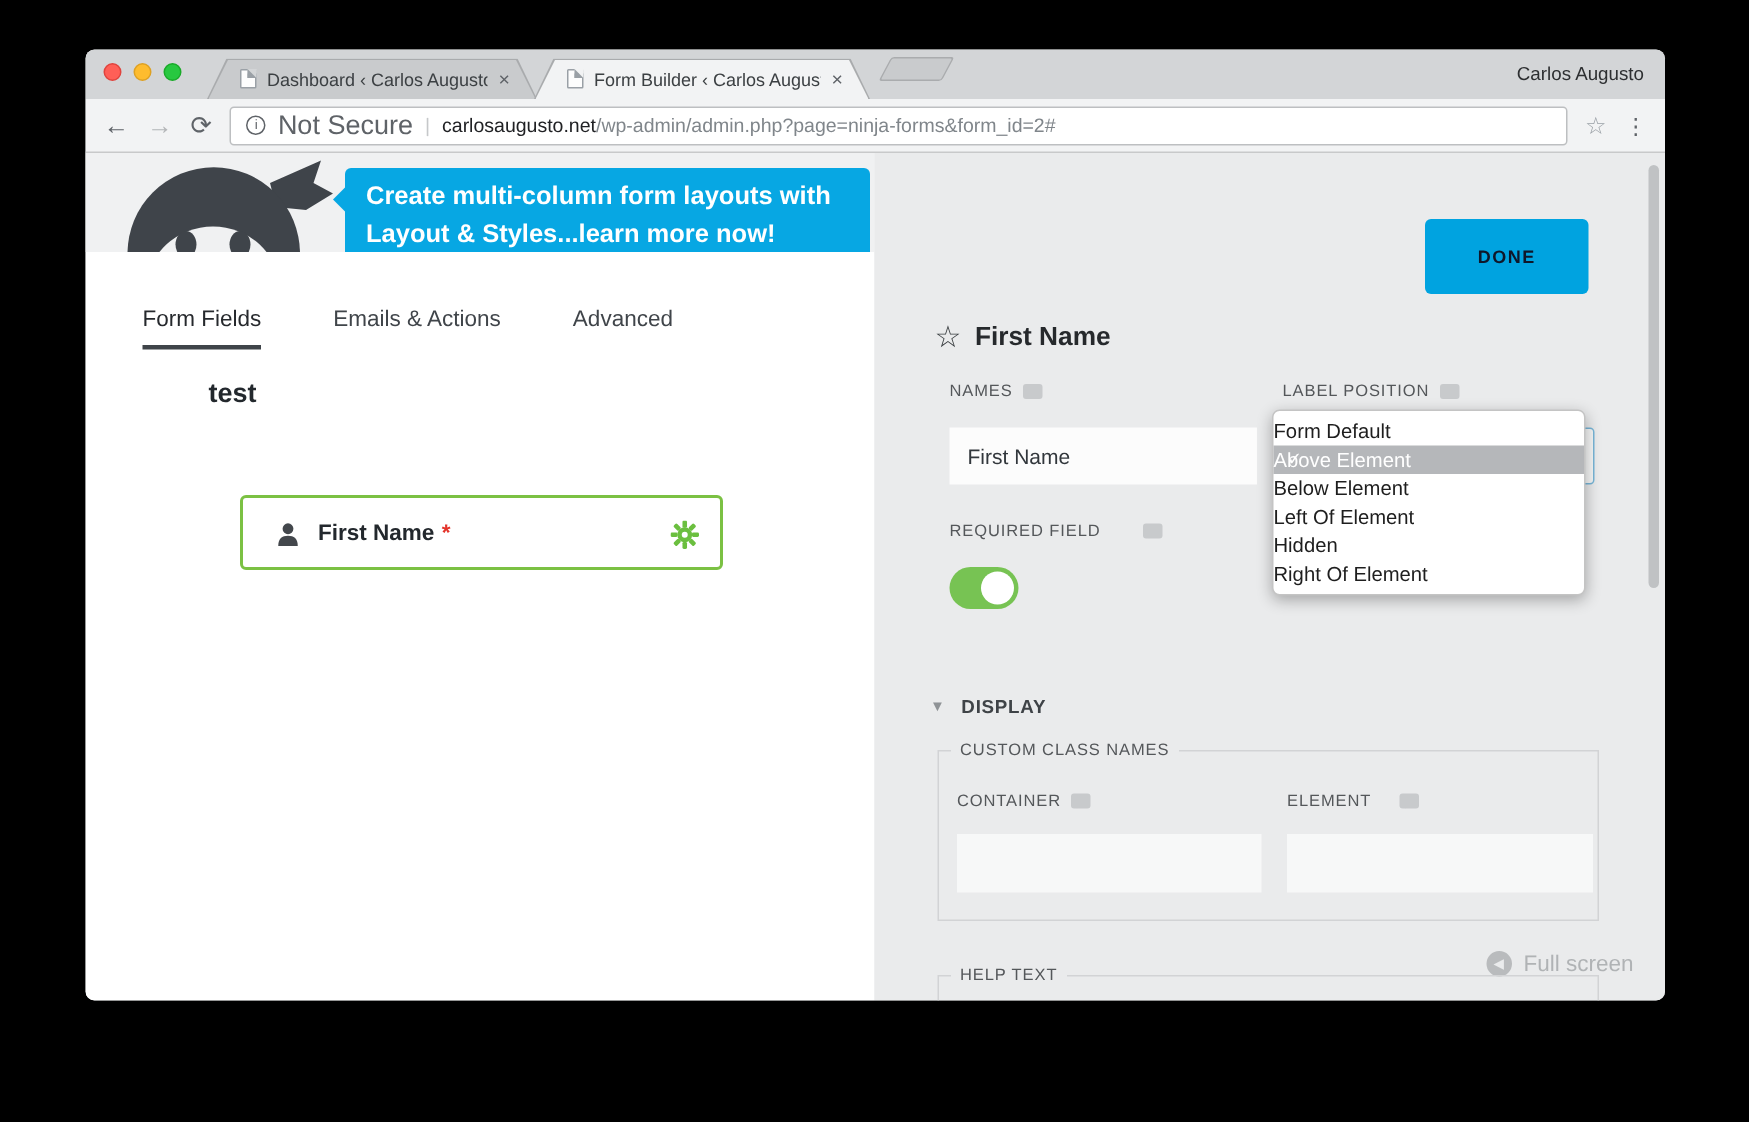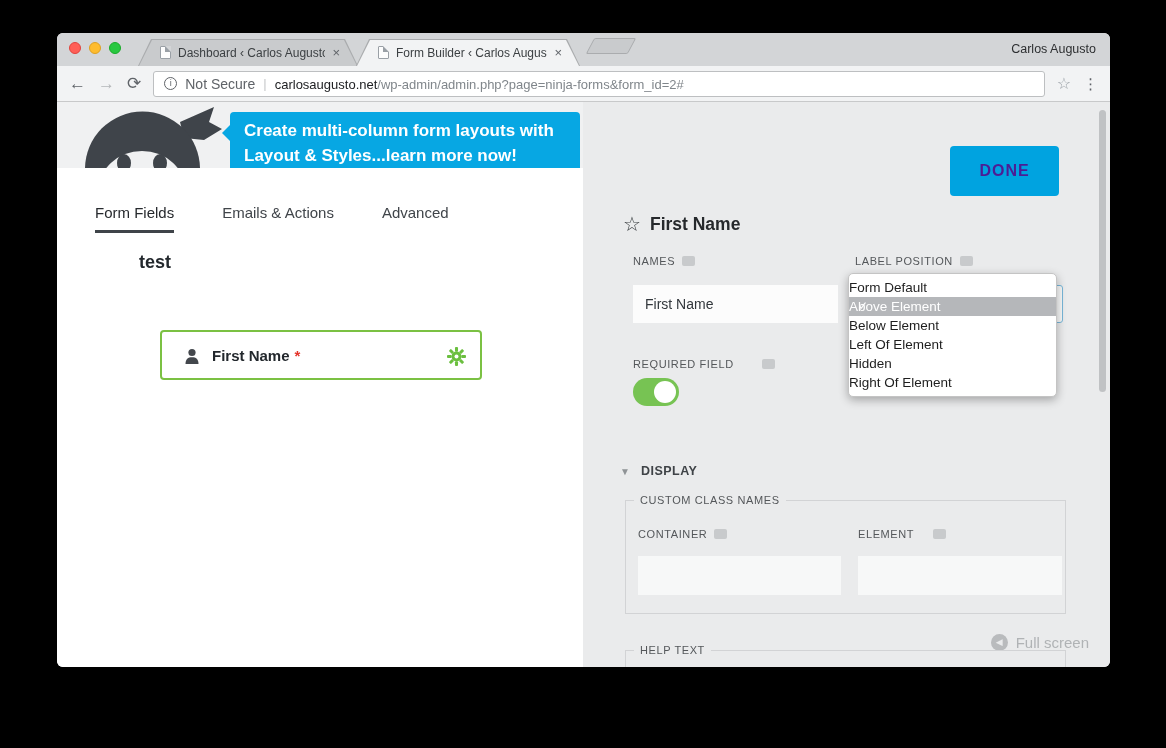--- a/index.html
+++ b/index.html
@@ -32,21 +32,21 @@
 
   
   .toolbar { position:relative; height:36px; background:#f2f3f4; border-bottom:1px solid #c8c9ca;
              display:flex; align-items:center; padding:0 12px; gap:12px; }
   .nav-glyph { font-size:17px; color:#5f6368; line-height:1; }
   .nav-glyph.disabled { color:#b4b6b8; }
   .omnibox { flex:1; height:26px; background:#fff; border:1px solid #bdbfc1; border-radius:3px;
              display:flex; align-items:center; padding:0 10px; gap:8px; }
   .info-icon { width:13px; height:13px; border:1.5px solid #5f6368; border-radius:50%;
                color:#5f6368; font-size:9px; line-height:10px; text-align:center; font-style:normal; flex:none; }
-  .security-text { font-size:14px; color:#5f6368; }
+  .security-text { font-size:18px; color:#5f6368; }
   .omni-divider { color:#c6c8ca; font-size:13px; }
   .url-host { font-size:13px; color:#202124; }
   .url-path { font-size:13px; color:#80868b; }
   .star-glyph { font-size:16px; color:#9aa0a6; }
   .menu-glyph { font-size:15px; color:#5f6368; letter-spacing:0; }
 
   
   .content { position:relative; height:565px; }
   .left-col { position:absolute; left:0; top:0; width:526px; height:565px; background:#fff; }
   .left-header { position:relative; height:66px; background:#f0f1f2; overflow:hidden; }
@@ -64,21 +64,21 @@
   .field-card { position:absolute; left:103px; top:228px; width:322px; height:50px; background:#fff;
                 border:2px solid #7bc143; border-radius:4px; display:flex; align-items:center; }
   .field-label { font-size:15px; font-weight:bold; color:#23282d; margin-left:50px; }
   .req-mark { color:#e4342b; font-weight:bold; font-size:15px; margin-left:5px; }
   .person-svg { position:absolute; left:22px; top:16px; }
   .gear-svg { position:absolute; right:14px; top:15px; }
 
   
   .right-col { position:absolute; left:526px; top:0; width:527px; height:565px; background:#eaebec; overflow:hidden; }
   .done-btn { position:absolute; right:51px; top:44px; width:109px; height:50px; background:#00a3e0;
-              border:none; border-radius:4px; color:#4c1d95; font-weight:bold; font-size:16px;
+              border:none; border-radius:4px; color:#0f172a; font-weight:bold; font-size:12px;
               letter-spacing:1px; font-family:inherit; cursor:pointer; }
   .editor-title { position:absolute; left:40px; top:110px; display:flex; align-items:center; gap:9px; }
   .fav-star { font-size:20px; color:#3c4043; }
   .editor-title-text { font-size:17.5px; font-weight:bold; color:#26292c; }
 
   .setting-label { font-size:11px; color:#54575a; letter-spacing:.6px; display:flex; align-items:center; gap:7px; }
   .help-bubble { position:relative; width:13px; height:10px; background:#c8cacc; border-radius:2px; display:inline-block; }
   .help-bubble::after { content:""; position:absolute; left:2px; bottom:-4px;
                         border:4px solid transparent; border-top-color:#c8cacc; border-left-width:2px; border-right-width:2px; }
 
@@ -89,21 +89,21 @@
   .position-select { position:absolute; left:272px; top:183px; width:208px; height:38px;
                      background:#f6f7f7; border:1px solid #78b6d8; border-radius:3px; }
 
   .dropdown { position:absolute; left:265px; top:171px; width:209px; background:#fff;
               border:1px solid #c4c4c4; border-radius:5px; padding:4px 0;
               box-shadow:0 3px 10px rgba(0,0,0,.3); z-index:5; }
   .dd-item { position:relative; height:19px; line-height:19px; font-size:13.5px; color:#1e1e1e; }
   .dd-item.selected { background:#b5b7ba; color:#fff; }
   .dd-check { position:absolute; left:9px; top:0; font-size:12px; color:#fff; }
 
-  .lbl-row2 { position:absolute; left:50px; top:256px;gap:28px; }
+  .lbl-row2 { position:absolute; left:50px; top:246px;gap:28px; }
   .toggle { position:absolute; left:50px; top:276px; width:46px; height:28px; background:#77c353; border-radius:14px; }
   .toggle-knob { position:absolute; right:3px; top:3px; width:22px; height:22px; background:#fff; border-radius:50%; }
 
   .section-head { position:absolute; left:37px; top:362px; display:flex; align-items:center; gap:11px; }
   .tri-glyph { font-size:10px; color:#8f9396; }
   .section-title { font-size:12.5px; font-weight:bold; color:#3f4347; letter-spacing:.5px; }
 
   fieldset.group { position:absolute; border:1px solid #d2d3d5; background:transparent; }
   fieldset.group legend { font-size:11px; color:#54575a; letter-spacing:.6px; padding:0 6px; margin-left:8px; }
   .fs-classes { left:42px; top:392px; width:441px; height:120px; }

